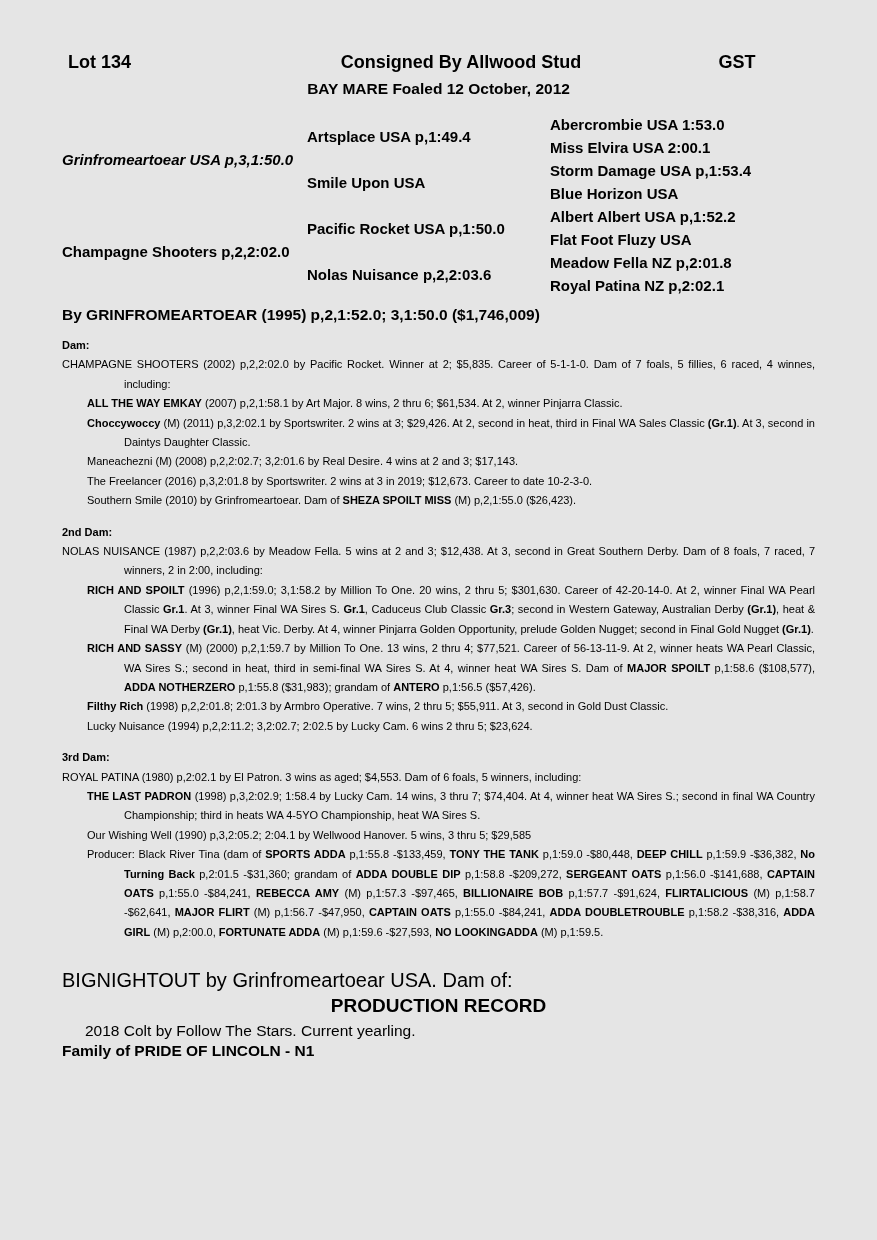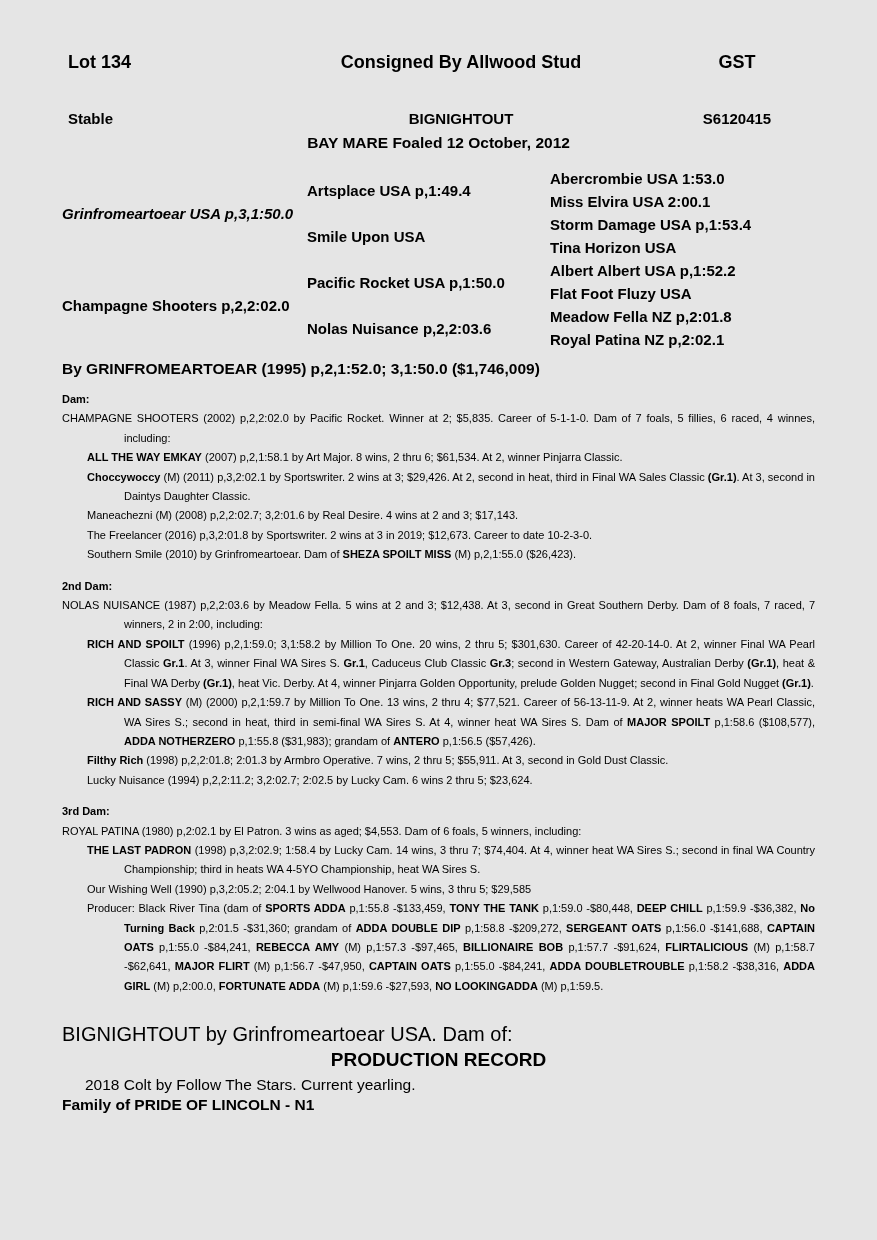--- a/index.html
+++ b/index.html
@@ -71,41 +71,36 @@
 <body>
 
 <div class="page">
 
   <div>
     <div class="header-row row1">
       <div class="h-left">Lot 134</div>
       <div class="h-center">Consigned By Allwood Stud</div>
       <div class="h-right">GST</div>
     </div>
-    <div class="header-row row2">
-      <div class="h-left">Stable</div>
-      <div class="h-center">BIGNIGHTOUT</div>
-      <div class="h-right">S6120415</div>
-    </div>
     <div class="header-row row3">
       <div class="h-center">BAY MARE Foaled 12 October, 2012</div>
     </div>
   </div>
 
   <div class="pedigree">
     <div class="ped-cell ped-sire">Grinfromeartoear USA p,3,1:50.0</div>
     <div class="ped-cell ped-dam">Champagne Shooters p,2,2:02.0</div>
     <div class="ped-cell ped-g2-0">Artsplace USA p,1:49.4</div>
     <div class="ped-cell ped-g2-1">Smile Upon USA</div>
     <div class="ped-cell ped-g2-2">Pacific Rocket USA p,1:50.0</div>
     <div class="ped-cell ped-g2-3">Nolas Nuisance p,2,2:03.6</div>
     <div class="ped-cell ped-g3" style="grid-row:1">Abercrombie USA 1:53.0</div>
     <div class="ped-cell ped-g3" style="grid-row:2">Miss Elvira USA 2:00.1</div>
     <div class="ped-cell ped-g3" style="grid-row:3">Storm Damage USA p,1:53.4</div>
-    <div class="ped-cell ped-g3" style="grid-row:4">Tina Horizon USA</div>
+    <div class="ped-cell ped-g3" style="grid-row:4">Blue Horizon USA</div>
     <div class="ped-cell ped-g3" style="grid-row:5">Albert Albert USA p,1:52.2</div>
     <div class="ped-cell ped-g3" style="grid-row:6">Flat Foot Fluzy USA</div>
     <div class="ped-cell ped-g3" style="grid-row:7">Meadow Fella NZ p,2:01.8</div>
     <div class="ped-cell ped-g3" style="grid-row:8">Royal Patina NZ p,2:02.1</div>
   </div>
 
   <div class="by-line">By GRINFROMEARTOEAR (1995) p,2,1:52.0; 3,1:50.0 ($1,746,009)</div>
 
   <div class="sections">
       <div>

